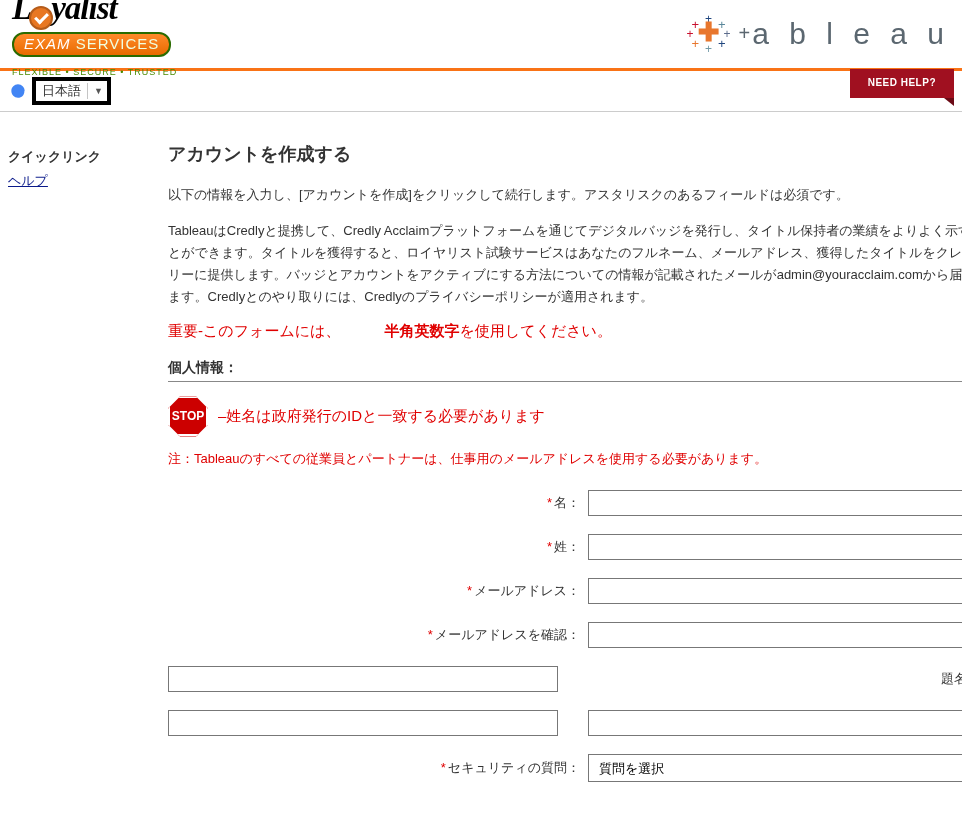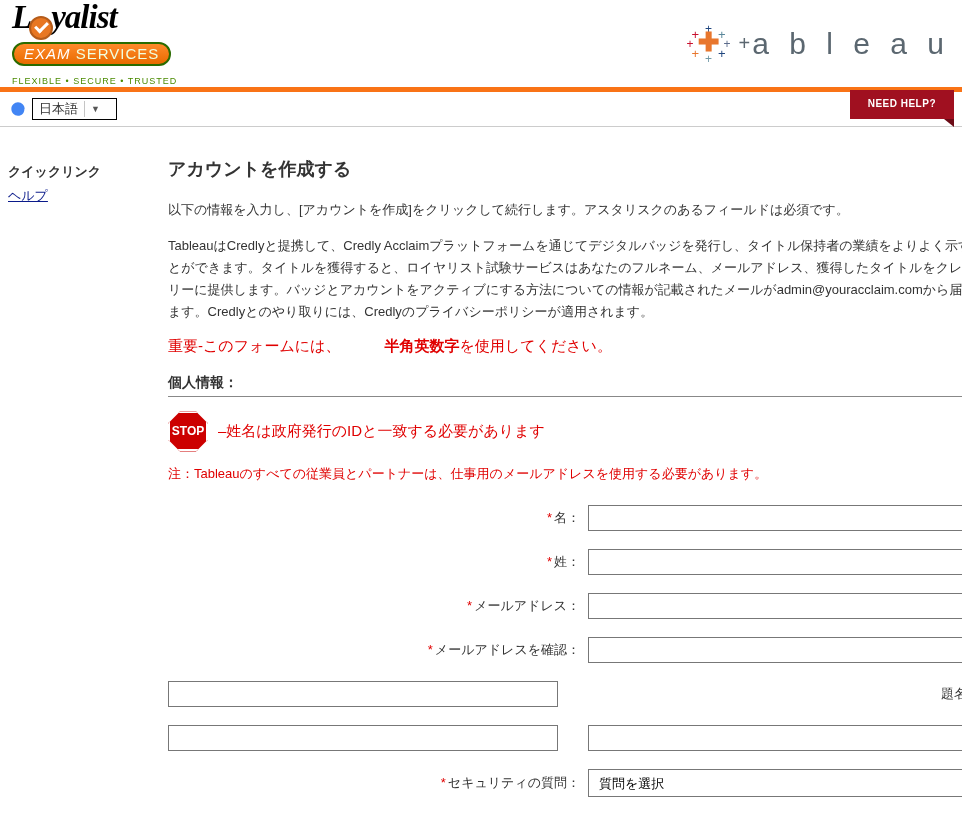--- a/index.html
+++ b/index.html
@@ -8,22 +8,22 @@
       font-size: 13px;
       color: #333;
       background: #fff;
       width: 962px;
     }
     .header {
       display: flex;
       justify-content: space-between;
       align-items: center;
       padding: 8px 12px 8px 12px;
-      border-bottom: 5px solid #f97316;
-      height: 92px;
+      border-bottom: 3px solid #f97316;
+      height: 71px;
     }
     .logo-loyalist {
       display: flex;
       flex-direction: column;
       align-items: flex-start;
     }
     .loyalist-text {
       font-family: Georgia, serif;
       font-size: 33px;
       font-weight: bold;
@@ -119,23 +119,23 @@
     .g-badge {
       width: 16px; height: 16px;
       display: inline-flex; align-items:center; justify-content:center;
       font-weight: bold; font-size: 12px;
       font-family: Arial;
     }
     .lang-select {
       margin-left: 6px;
       display: inline-flex;
       align-items: center;
-      border: 1px solid #000000;
+      border: 4px solid #000000;
       background: #fefefe;
-      padding: 1px 16px 1px 6px;
+      padding: 1px 4px 1px 6px;
       font-size: 13px;
       cursor: pointer;
     }
     .lang-select .divider {
       width:1px; height: 16px; background:#c4c4c4; margin: 0 6px;
     }
     .lang-select .tri {
       font-size: 9px; color:#555;
     }
     .need-help {

